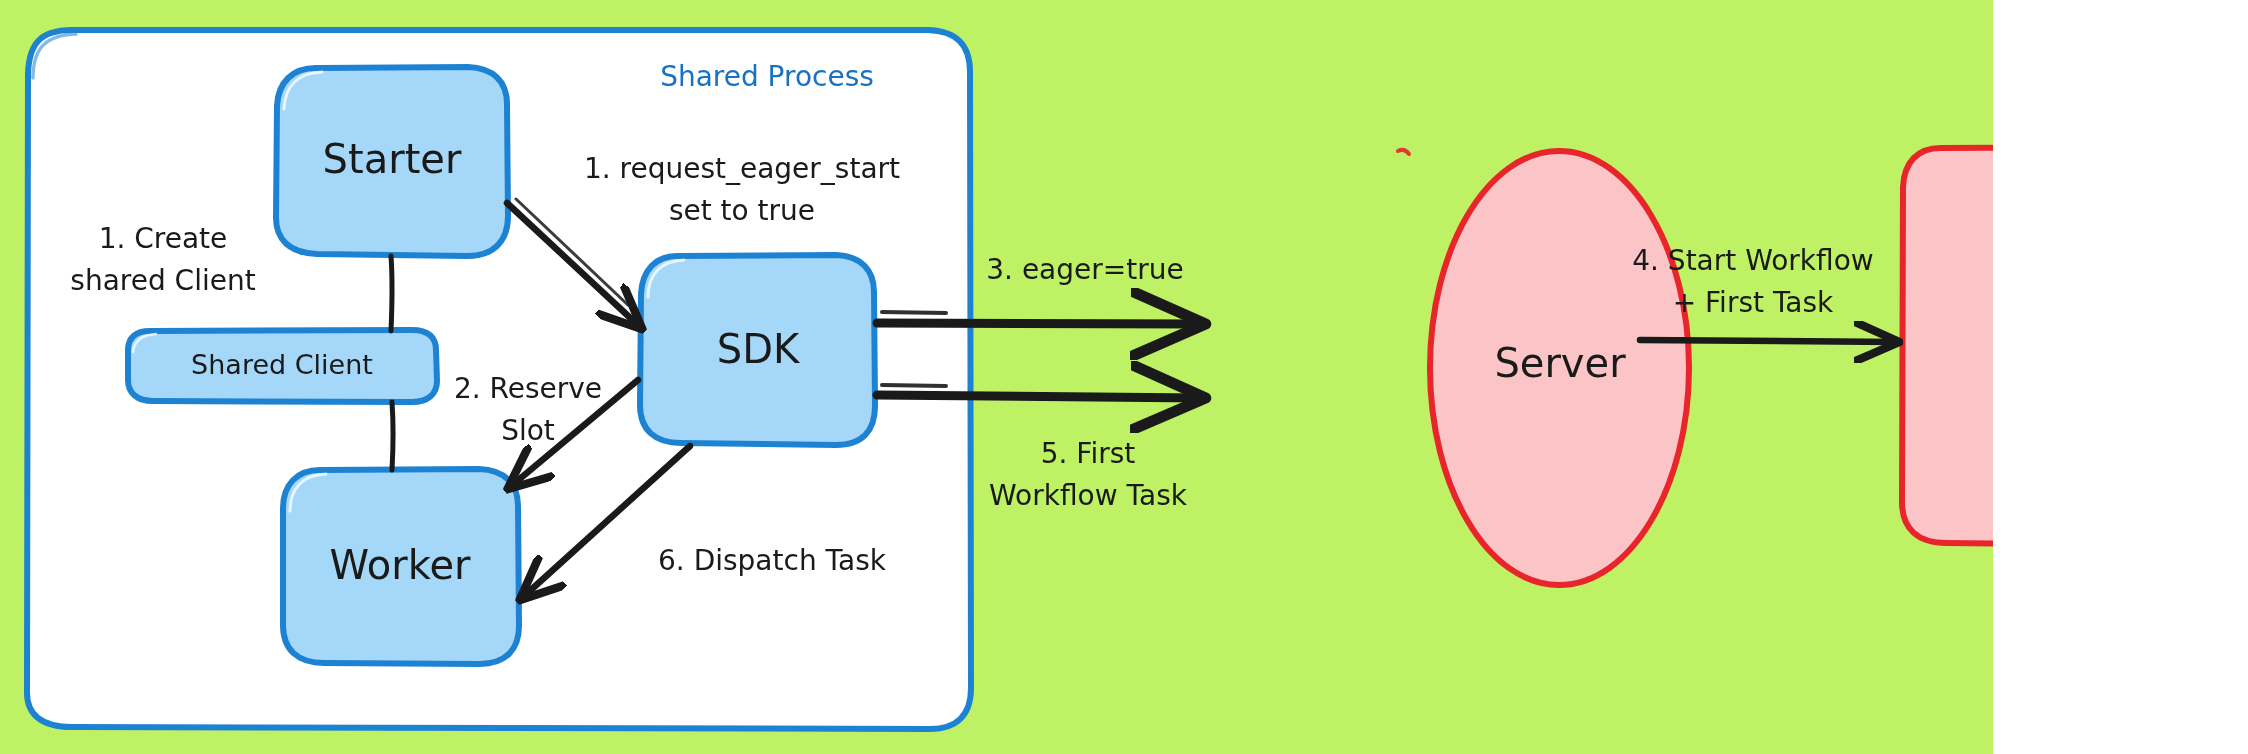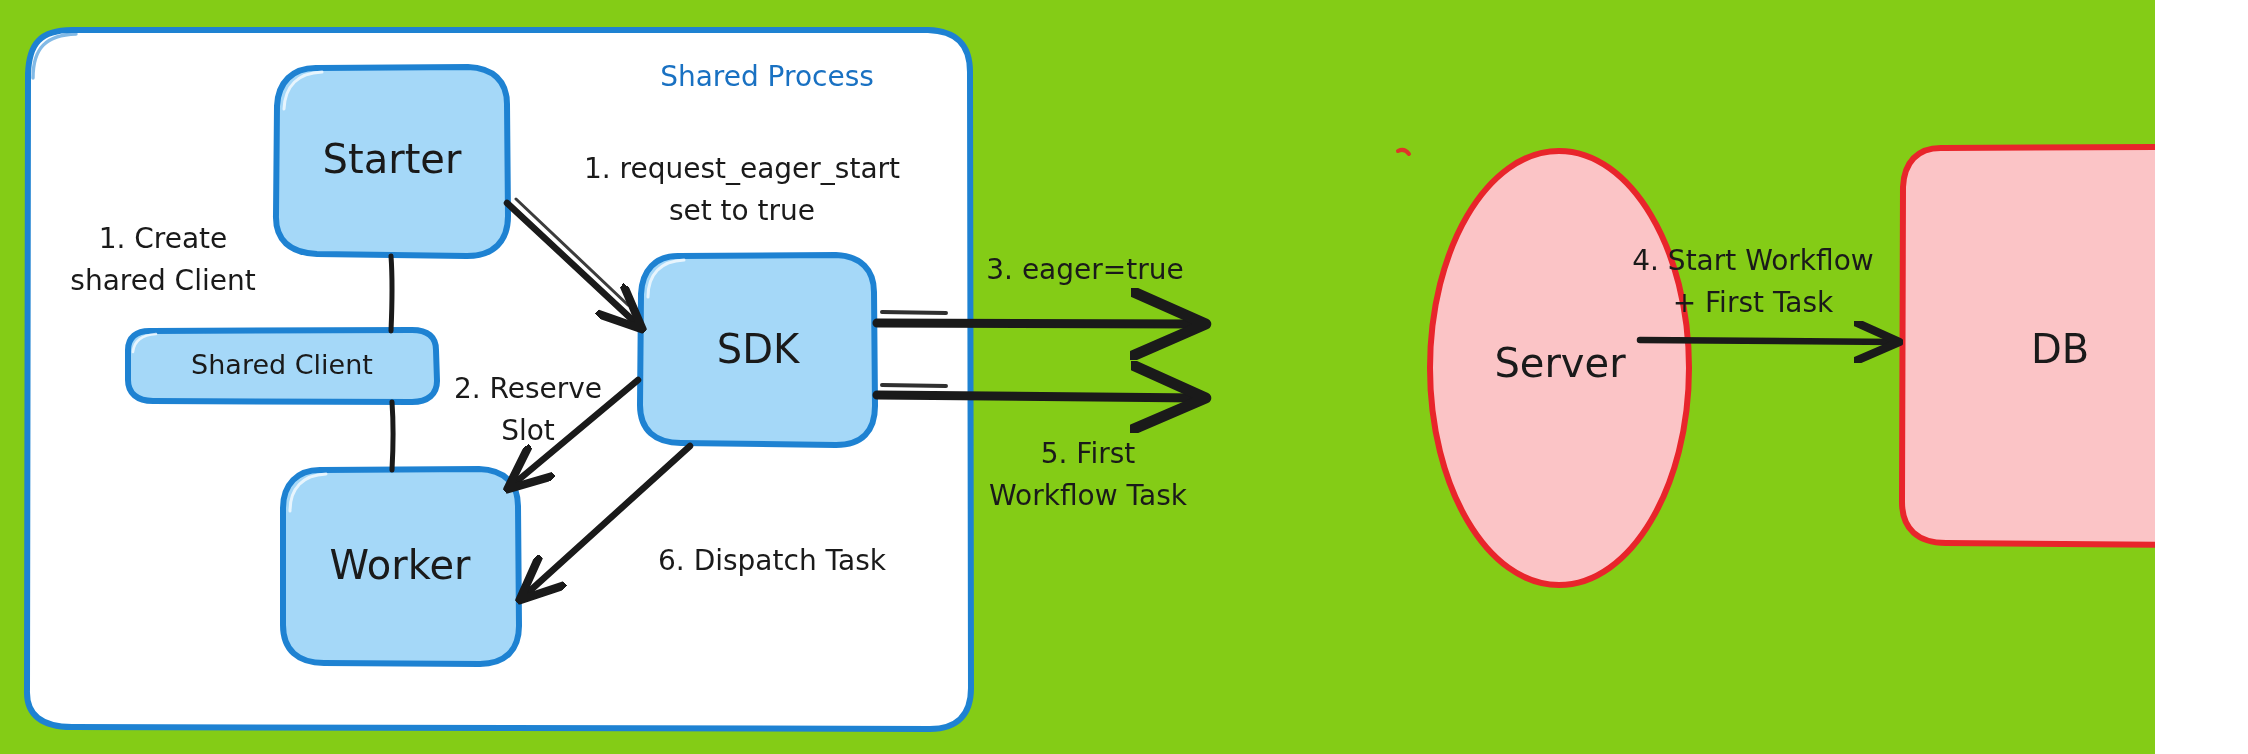--- a/index.html
+++ b/index.html
@@ -5,23 +5,23 @@
   html, body {
     margin: 0;
     padding: 0;
     background: #ffffff;
   }
   body {
     font-family: "DejaVu Sans", sans-serif;
   }
   #canvas {
     position: relative;
-    width: 2155px;
+    width: 1993px;
     height: 754px;
-    background: #84cc16;
+    background: #bef264;
     overflow: hidden;
   }
   svg#diagram {
     position: absolute;
     top: 0;
     left: 0;
     width: 2248px;
     height: 754px;
   }
   .node-label {

